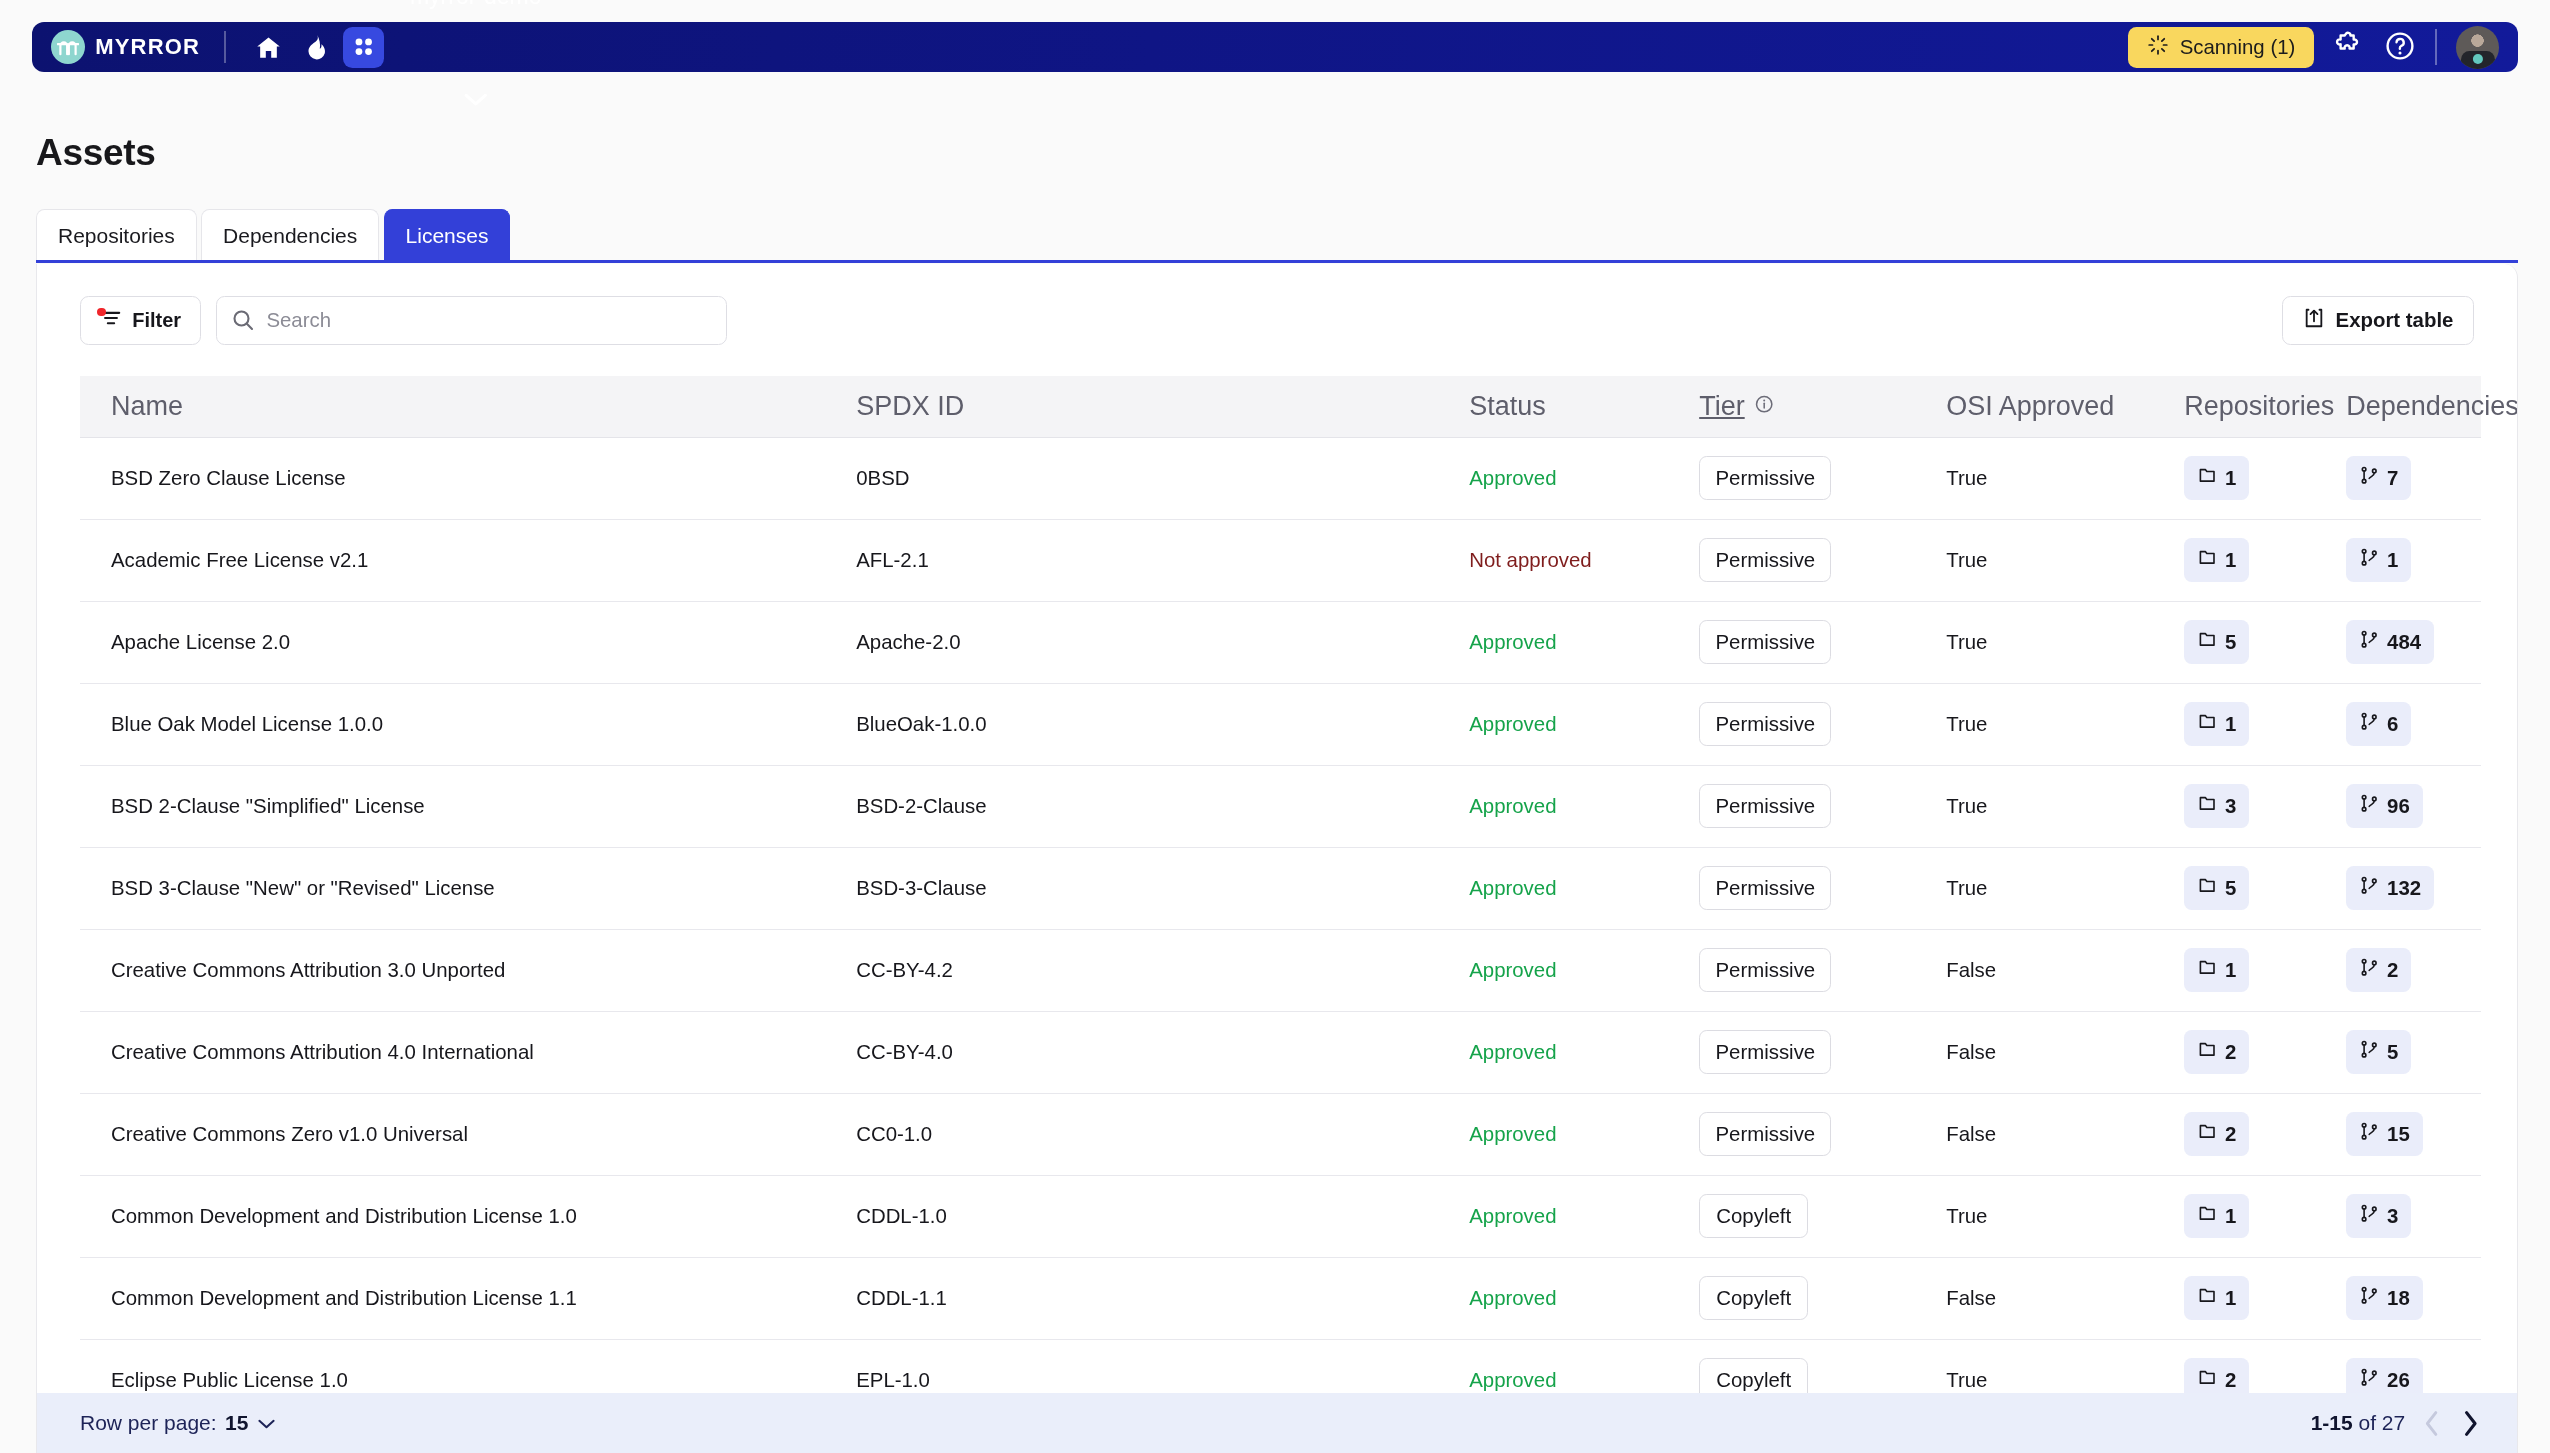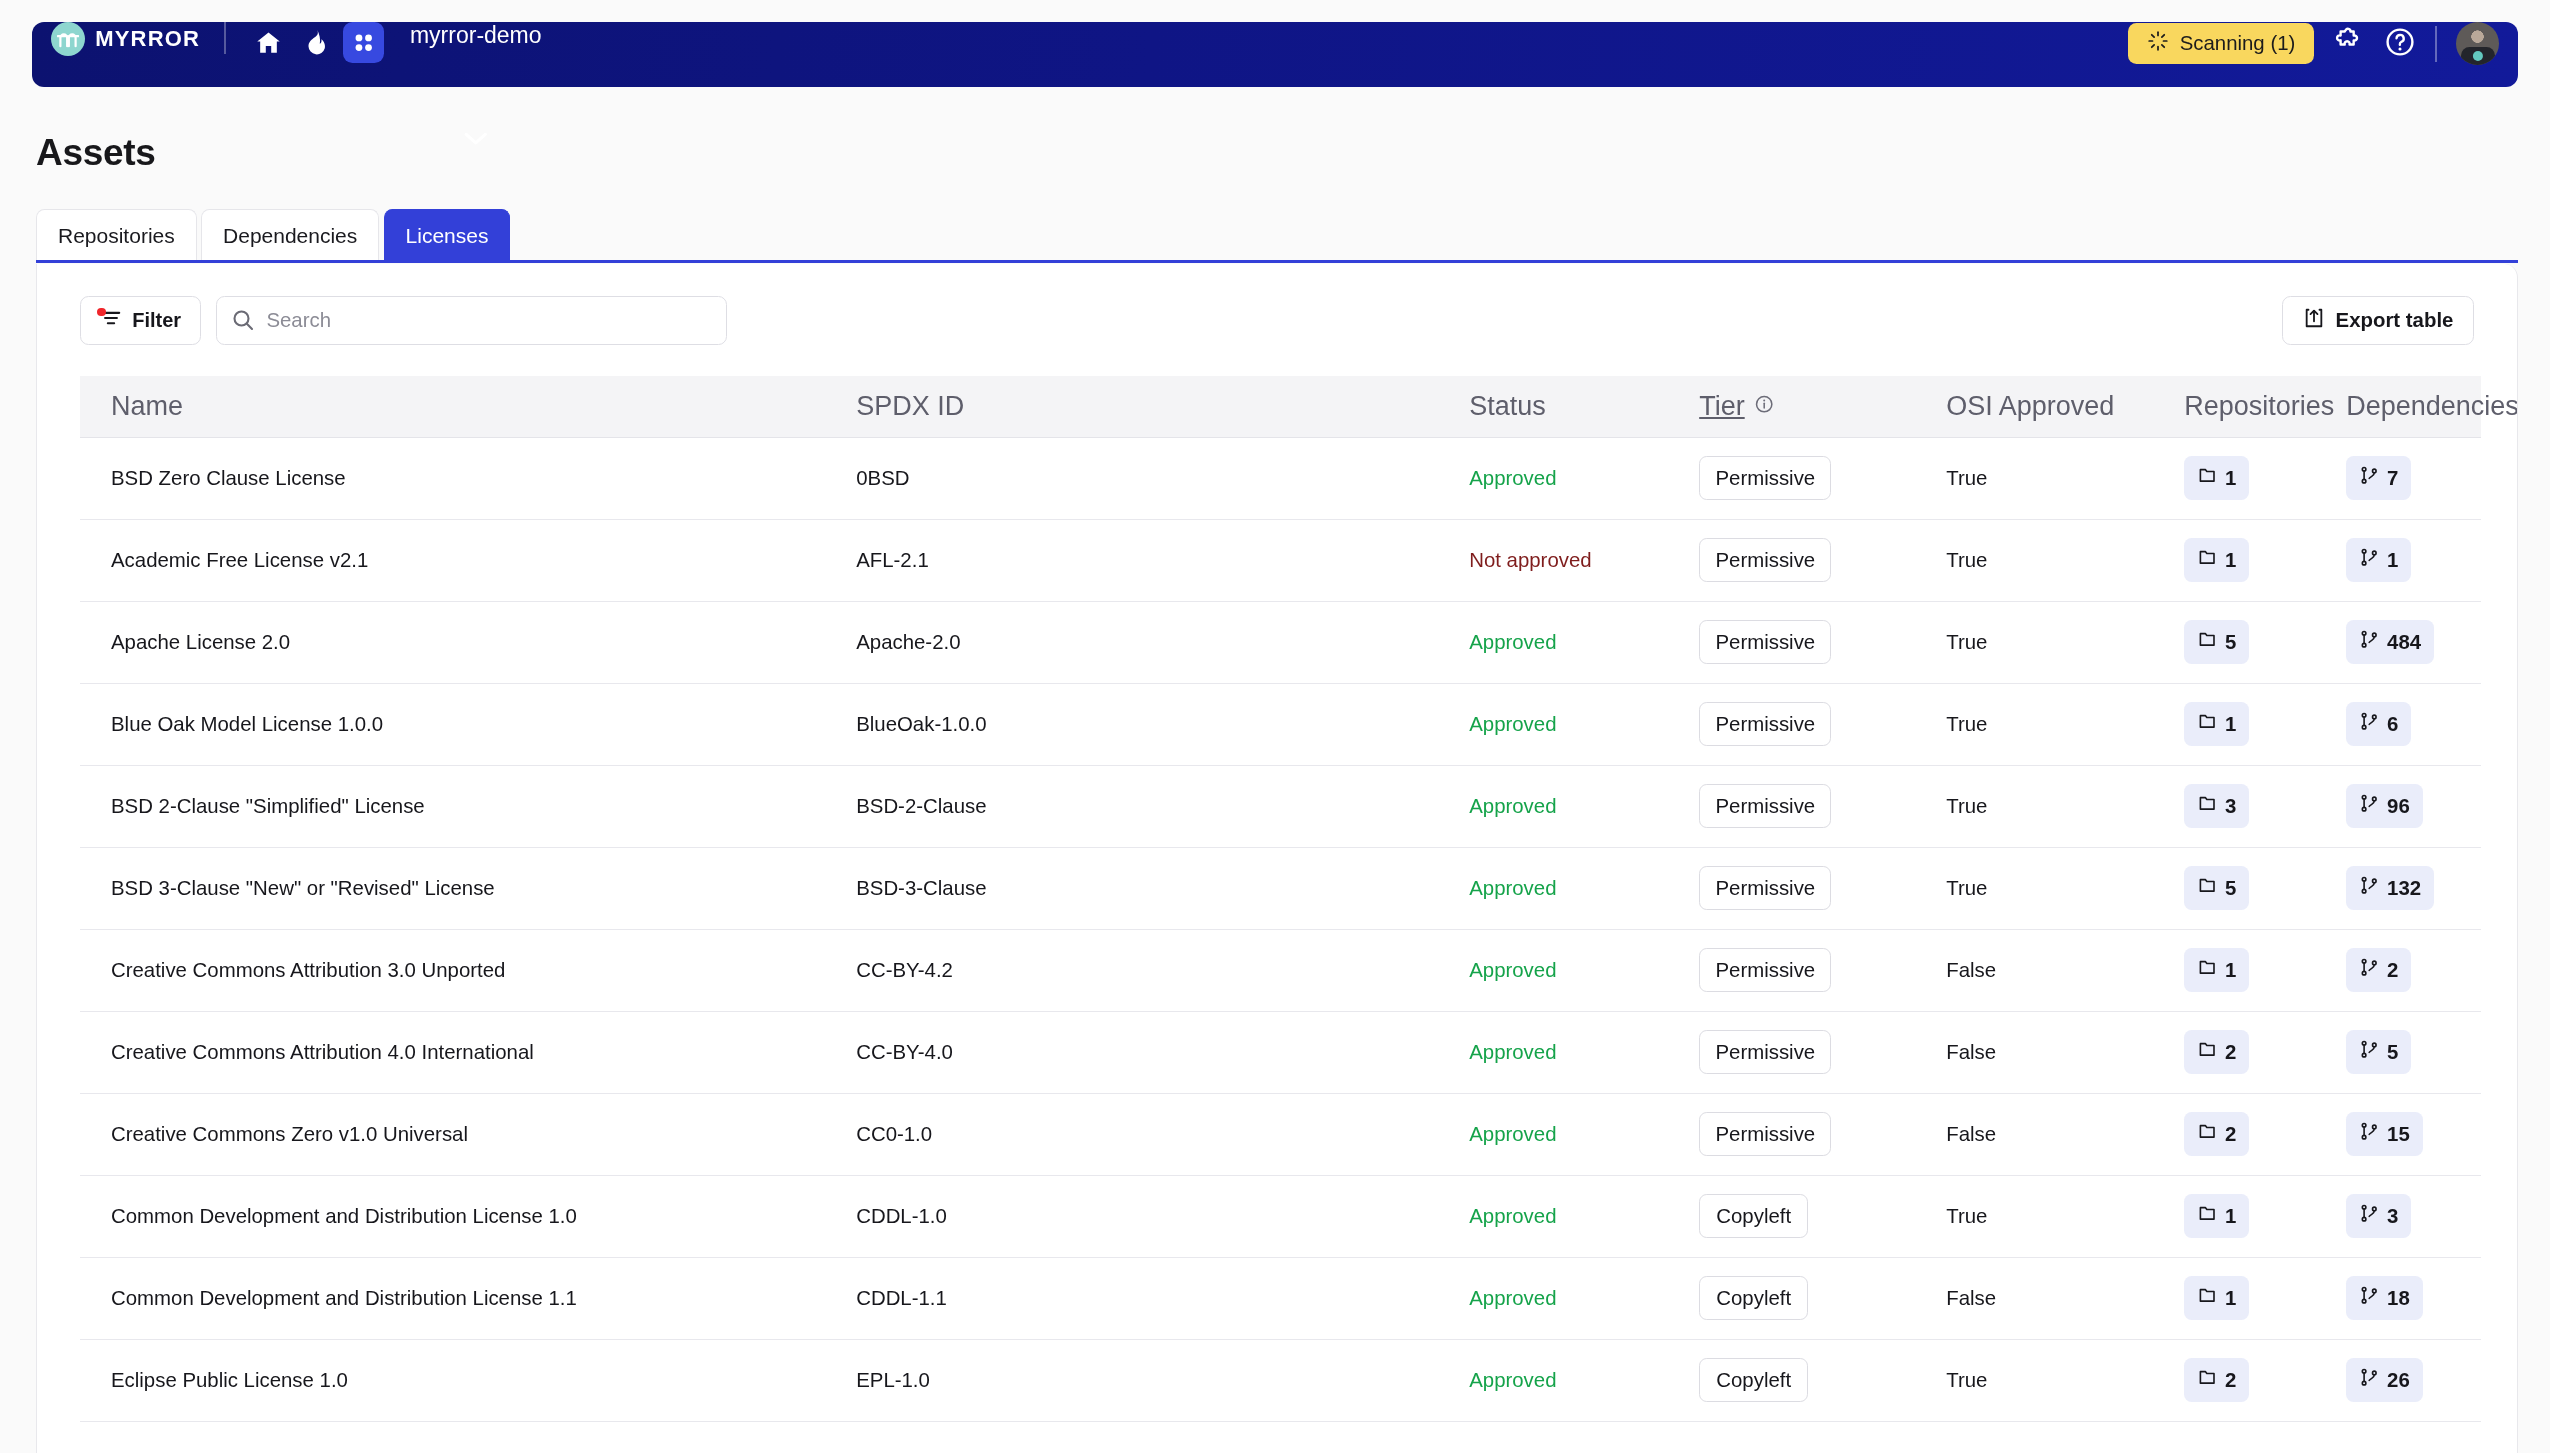--- a/index.html
+++ b/index.html
@@ -16,25 +16,25 @@
     position: relative;
     width: 2550px;
     height: 1454px;
     background: #fafafa;
   }
 
   
   .topnav {
     position: absolute;
     left: 32px; top: 22px;
-    width: 2486px; height: 65px;
+    width: 2486px; height: 50px;
     background: linear-gradient(95deg, #0c1270 0%, #0f1585 45%, #121a9a 100%);
     border-radius: 12px;
     display: flex;
-    align-items: flex-start;
+    align-items: center;
     padding: 0 19px 0 19px;
   }
   .brand { display: flex; align-items: center; gap: 10.2px; }
   .brand-badge {
     width: 34px; height: 34px;
     border-radius: 50%;
     background: #8ed6cf;
     display: flex; align-items: center; justify-content: center;
   }
   .brand-name {
@@ -779,16 +779,44 @@
                       <path d="M6 7.1 V16.9"></path>
                       <path d="M18 9.2 c0 4.2 -4 3.6 -6 6.6"></path>
                     </svg></span>
                   <span>26</span>
                 </span></td>
             </tr>
           </tbody>
       </table>
     </div>
 
+    <div class="tfooter">
+      <div class="rpp">
+        <span>Row per page:</span>
+        <b>15</b>
+        <span>
+          <svg width="19" height="12" viewBox="0 0 24 14" fill="none" stroke="#1d2357" stroke-width="2.6" stroke-linecap="round" stroke-linejoin="round">
+            <path d="M3 3 L12 11 L21 3"></path>
+          </svg>
+        </span>
+      </div>
+
+      <div class="pager">
+        <span class="pager-text">
+          <b>1-15</b>
+          <span>of 27</span>
+        </span>
+        <span class="pg-arrow disabled">
+          <svg width="20.4" height="29" viewBox="0 0 16 24" fill="none" stroke="#c5c9dd" stroke-width="2.4" stroke-linecap="round" stroke-linejoin="round">
+            <path d="M11 3 L4 12 L11 21"></path>
+          </svg>
+        </span>
+        <span class="pg-arrow">
+          <svg width="20.4" height="29" viewBox="0 0 16 24" fill="none" stroke="#10142e" stroke-width="2.6" stroke-linecap="round" stroke-linejoin="round">
+            <path d="M5 3 L12 12 L5 21"></path>
+          </svg>
+        </span>
+      </div>
+    </div>
 
   </div>
 </div>
 
 
 </body></html>

